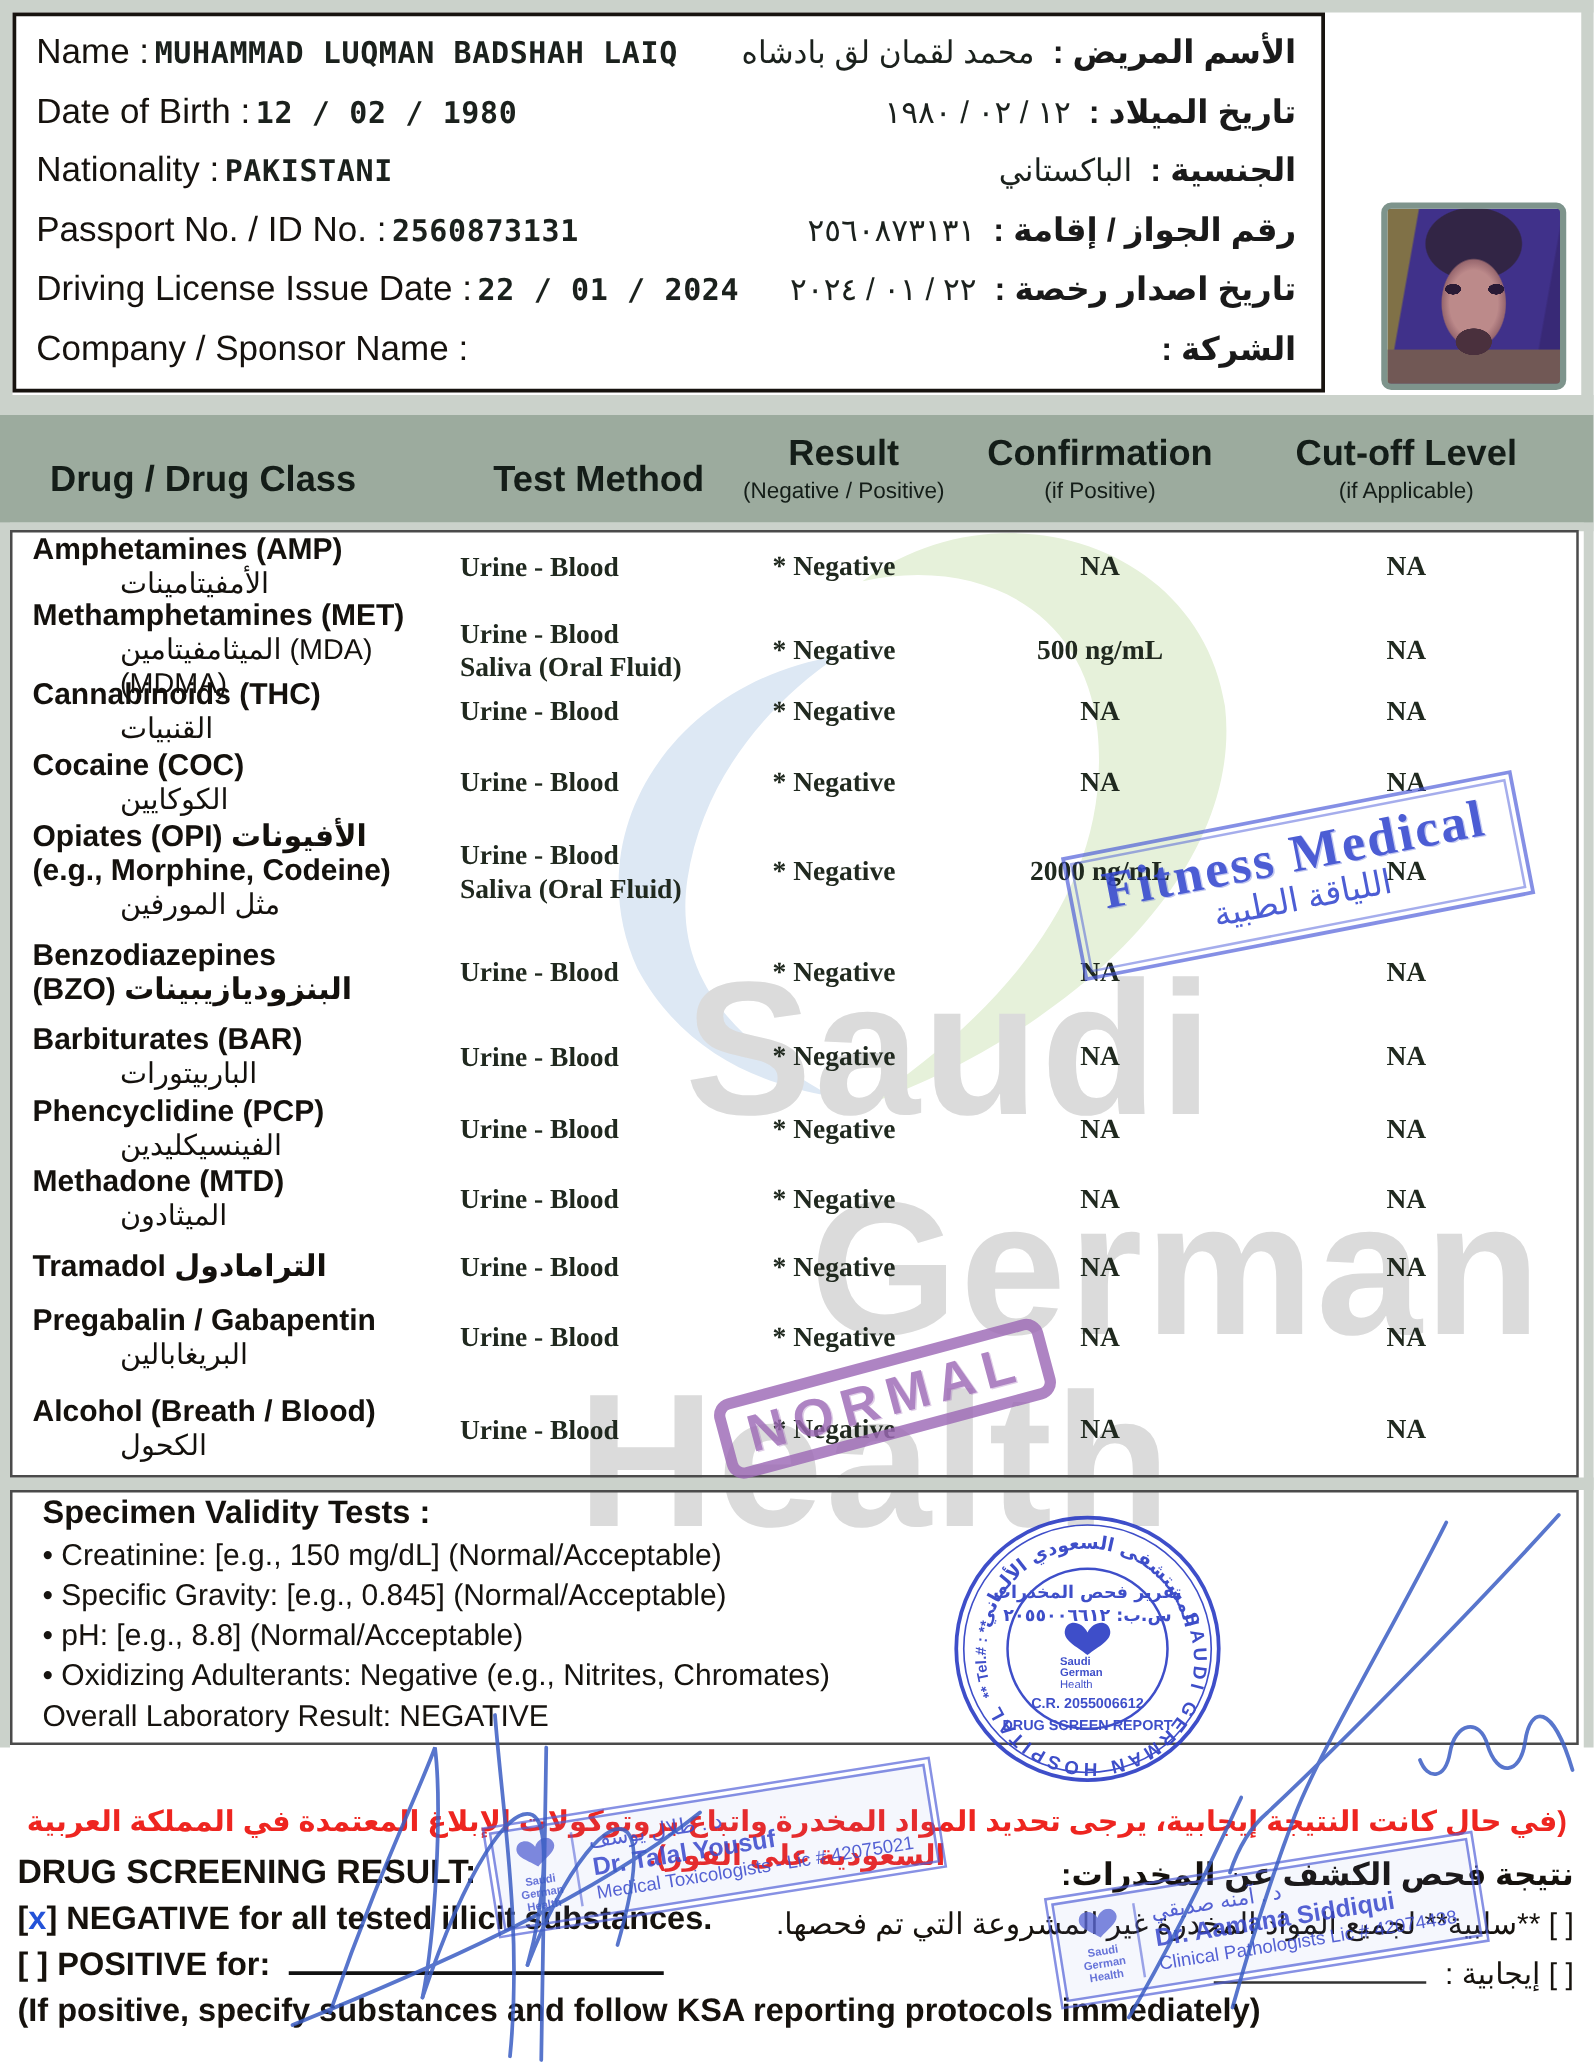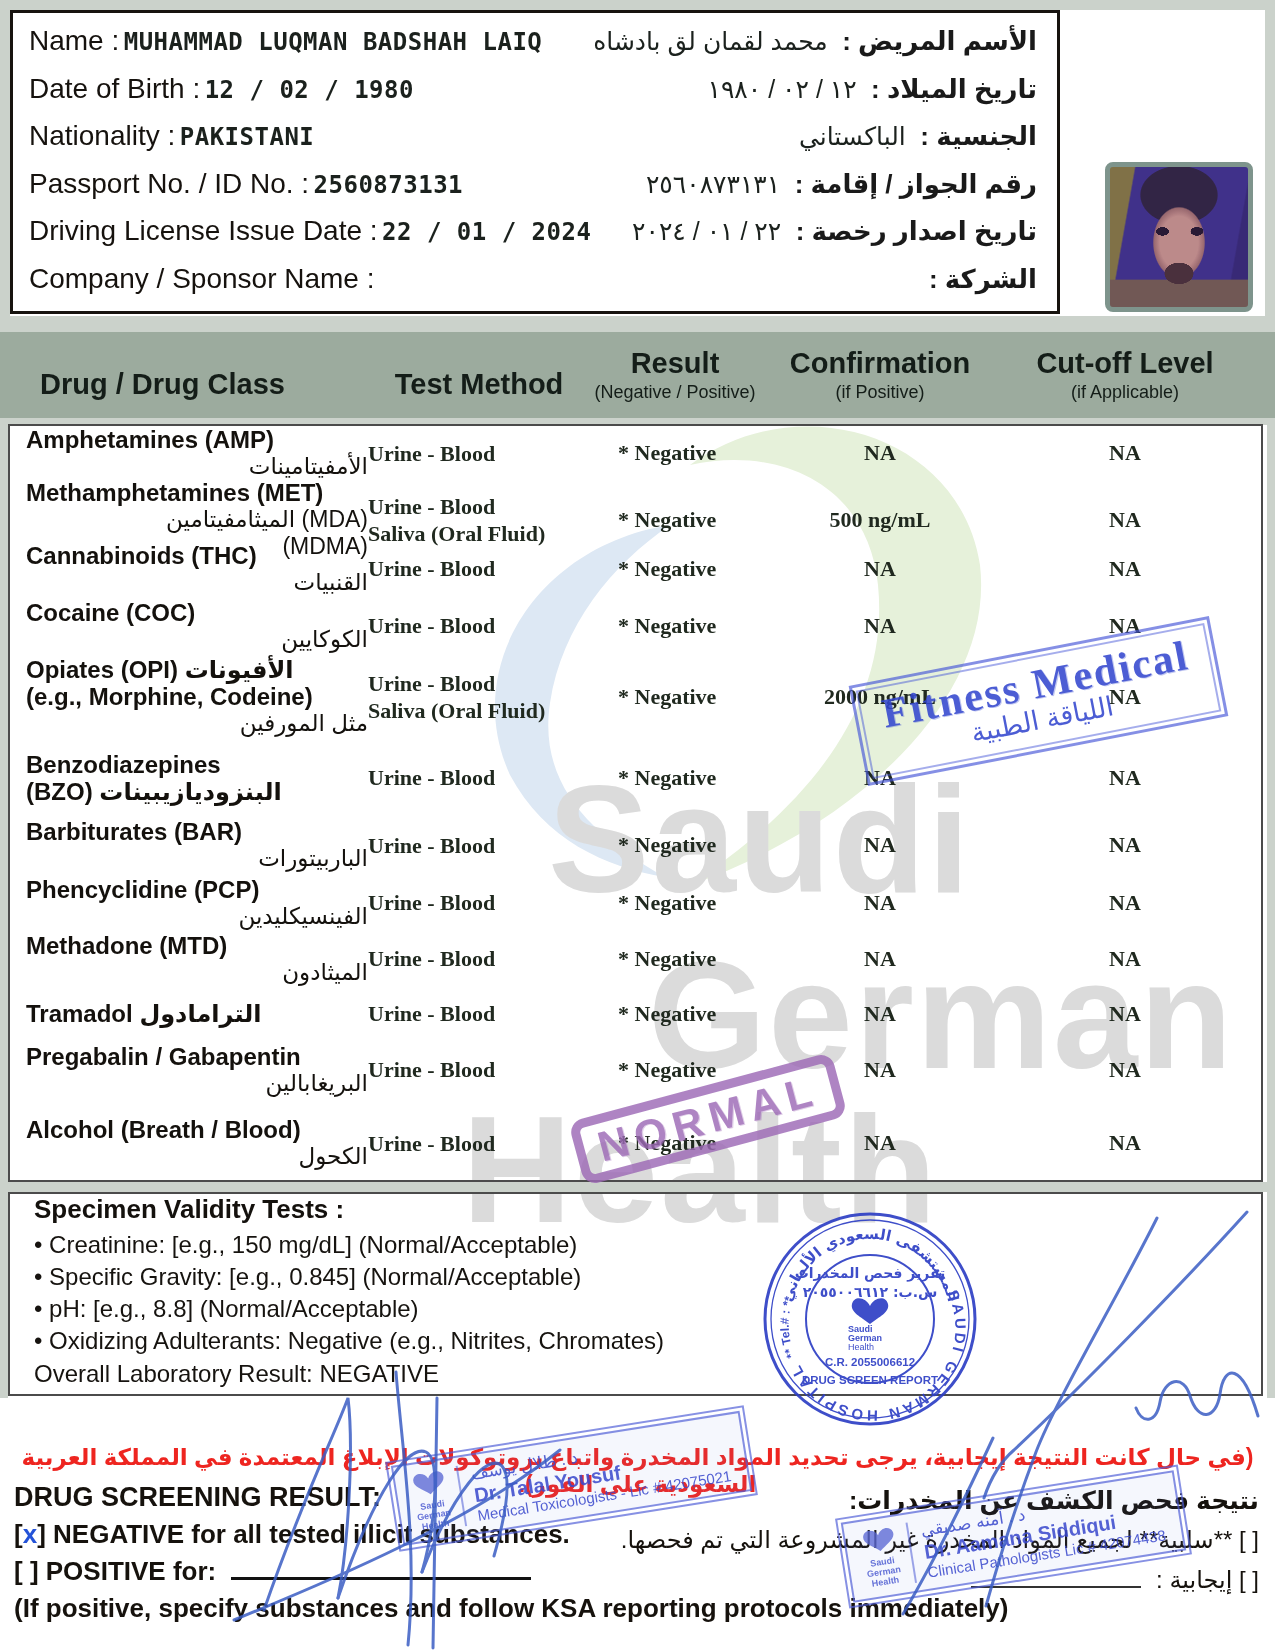--- a/index.html
+++ b/index.html
@@ -62,21 +62,21 @@
   #table-rows .trow:nth-of-type(5){height:85px}
   #table-rows .trow:nth-of-type(6){height:77px}
   #table-rows .trow:nth-of-type(7){height:58px}
   #table-rows .trow:nth-of-type(8){height:57px}
   #table-rows .trow:nth-of-type(9){height:55px}
   #table-rows .trow:nth-of-type(10){height:55px}
   #table-rows .trow:nth-of-type(11){height:57px}
   #table-rows .trow:nth-of-type(12){height:90px}
   .c1{padding-left:16px;}
   .den{font-weight:bold;font-size:24px;line-height:27px;white-space:pre-line;color:#14110d;}
-  .dar{font-size:23px;text-align:right;padding-left:70px;color:#14110d;}
+  .dar{font-size:23px;text-align:left;padding-left:70px;color:#14110d;}
   .dar:empty{display:none;}
   .c2,.c3,.c4,.c5{font-family:"Liberation Serif","DejaVu Serif",serif;font-weight:bold;font-size:22px;color:#20291f;}
   .c2{white-space:pre-line;line-height:27px;}
   .c3{padding-left:28px;}
   .c4,.c5{text-align:center;}
   
   #specimen-box{
     position:absolute;left:8px;top:1192px;width:1255px;height:204px;z-index:2;
     border:2px solid #4b4b4b;box-sizing:border-box;padding:0 0 0 24px;background:transparent;
   }

